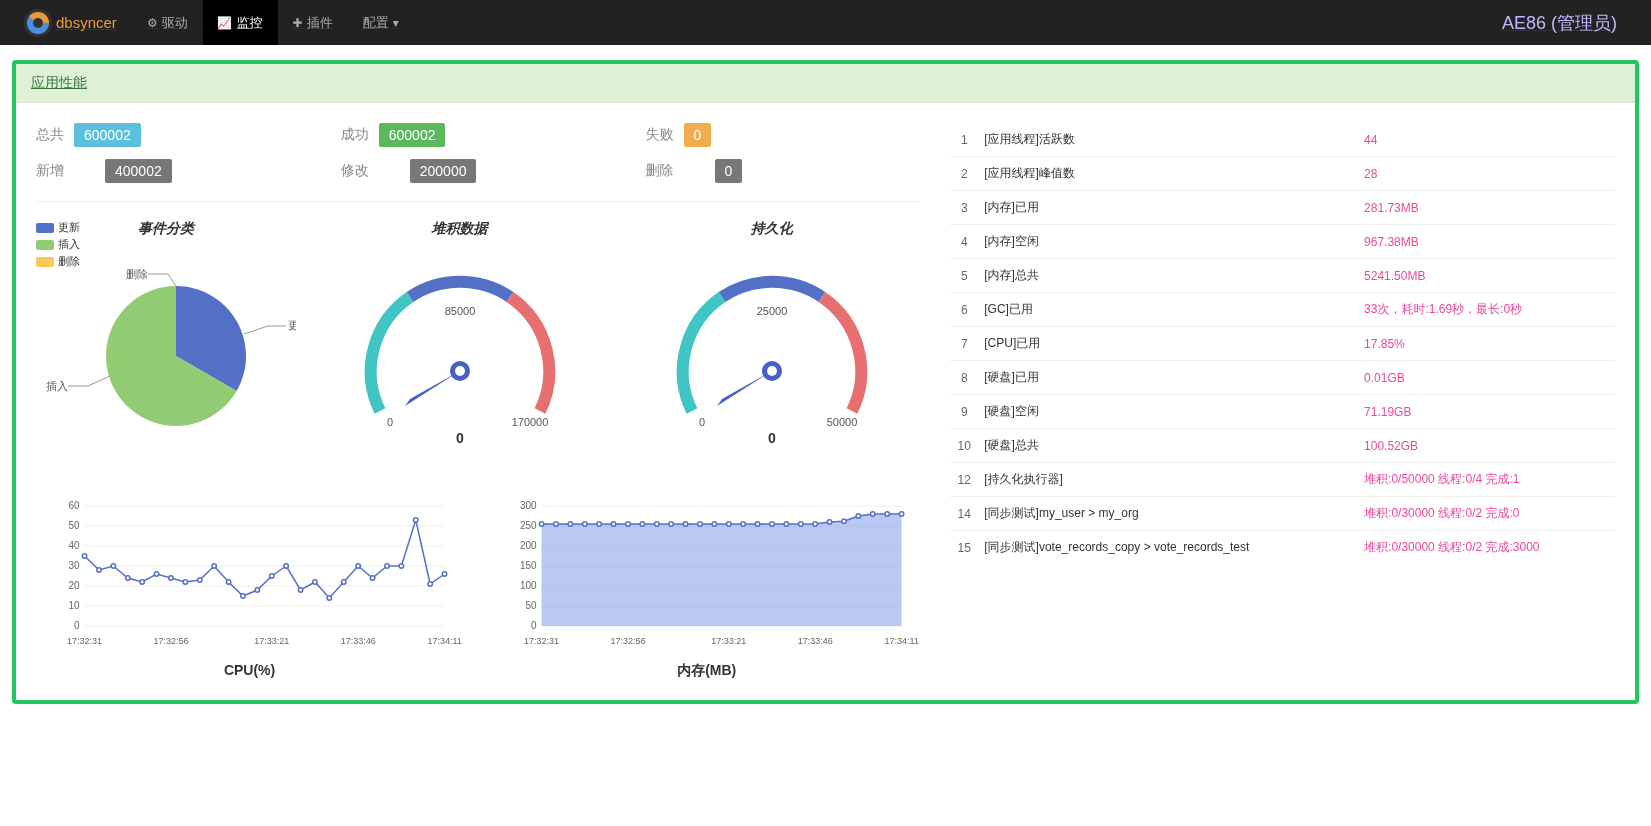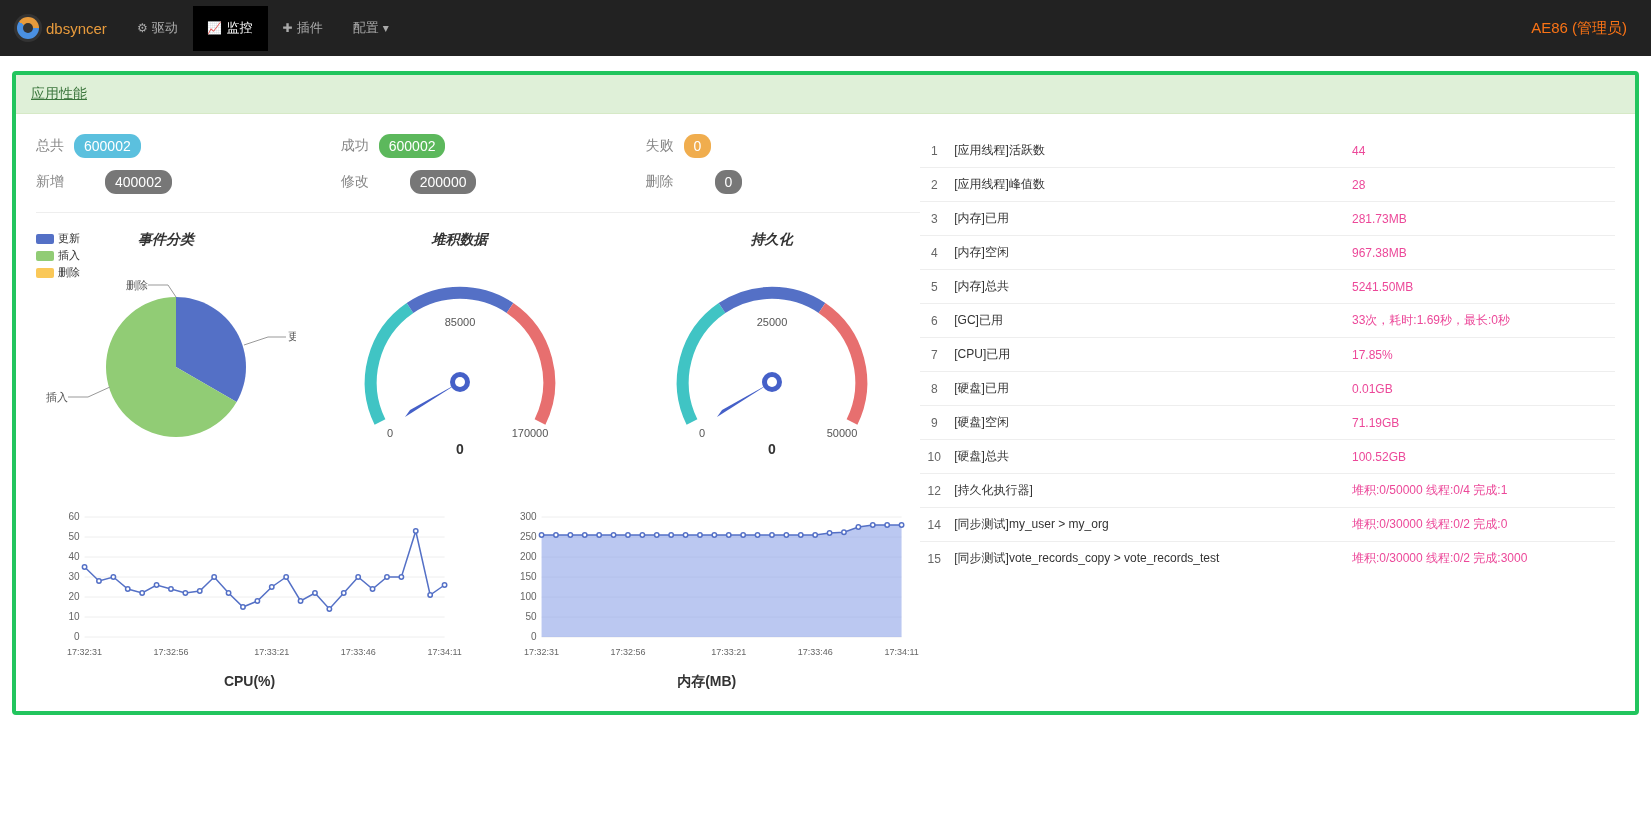--- a/index.html
+++ b/index.html
@@ -1,40 +1,40 @@
 <!DOCTYPE html>
 <html><head>
 <meta charset="utf-8">
 <style>
 * { margin: 0; padding: 0; box-sizing: border-box; }
 body { font-family: "Helvetica Neue", Arial, sans-serif; background: #fff; font-size: 13px; color: #333; }
 
-.navbar { background: #222; height: 56px; display: flex; align-items: center; padding: 0 14px; }
+.navbar { background: #222; height: 45px; display: flex; align-items: center; padding: 0 24px; text-decoration: underline; }
 .logo { display: flex; align-items: center; gap: 4px; margin-right: 15px; }
 .logo-icon { width: 28px; height: 28px; border-radius: 50%; background: #333; position: relative; overflow: hidden; }
 .logo-icon::before { content:""; position:absolute; inset:3px; border-radius:50%; background: conic-gradient(from 90deg, #4a90e2 0 60%, #e89b3c 60% 100%); }
 .logo-icon::after { content:""; position:absolute; inset:9px; border-radius:50%; background:#333; }
 .logo-text { color: #e89b3c; font-size: 15px; font-weight: 500; }
 .nav-item { color: #aaa; padding: 0 15px; height: 45px; display: flex; align-items: center; gap: 4px; cursor: pointer; font-size: 13px; }
 .nav-item.active { background: #000; color: #fff; }
 .nav-icon { font-size: 12px; }
-.nav-right { margin-left: auto; color: #f97316; padding-right: 10px; font-size: 15px; }
+.nav-right { margin-left: auto; color: #c4b5fd; padding-right: 10px; font-size: 18px; }
 
 .container { padding: 15px 12px; }
 .panel { border: 4px solid #22c55e; border-radius: 4px; overflow: hidden; }
 .panel-header { background: #dff0d8; padding: 10px 15px; border-bottom: 1px solid #d6e9c6; }
 .panel-header a { color: #3c763d; text-decoration: underline; font-size: 14px; }
-.panel-body { padding: 20px; display: flex; }
+.panel-body { padding: 20px; display: flex; gap: 30px; }
 .left-col { flex: 0 0 56%; }
 .right-col { flex: 1; }
 
 .stats-row { display: flex; gap: 30px; margin-bottom: 12px; }
 .stat { display: flex; align-items: center; gap: 8px; flex: 1; }
 .stat-label { color: #888; font-size: 14px; min-width: 30px; }
-.badge { padding: 4px 10px; border-radius: 11px; color: #fff; font-size: 14px; font-weight: 500; }
+.badge { padding: 4px 10px; border-radius: 2px; color: #fff; font-size: 14px; font-weight: 500; }
 .badge-info { background: #5bc0de; }
 .badge-success { background: #5cb85c; }
 .badge-warn { background: #f0ad4e; }
 .badge-gray { background: #777; margin-left: 31px; }
 
 hr { border: none; border-top: 1px solid #eee; margin: 18px 0; }
 
 .charts-row { display: flex; gap: 15px; }
 .chart-box { flex: 1; text-align: center; position: relative; }
 .chart-title { font-weight: bold; font-size: 14px; margin-bottom: 8px; color: #333; font-style: italic; }

